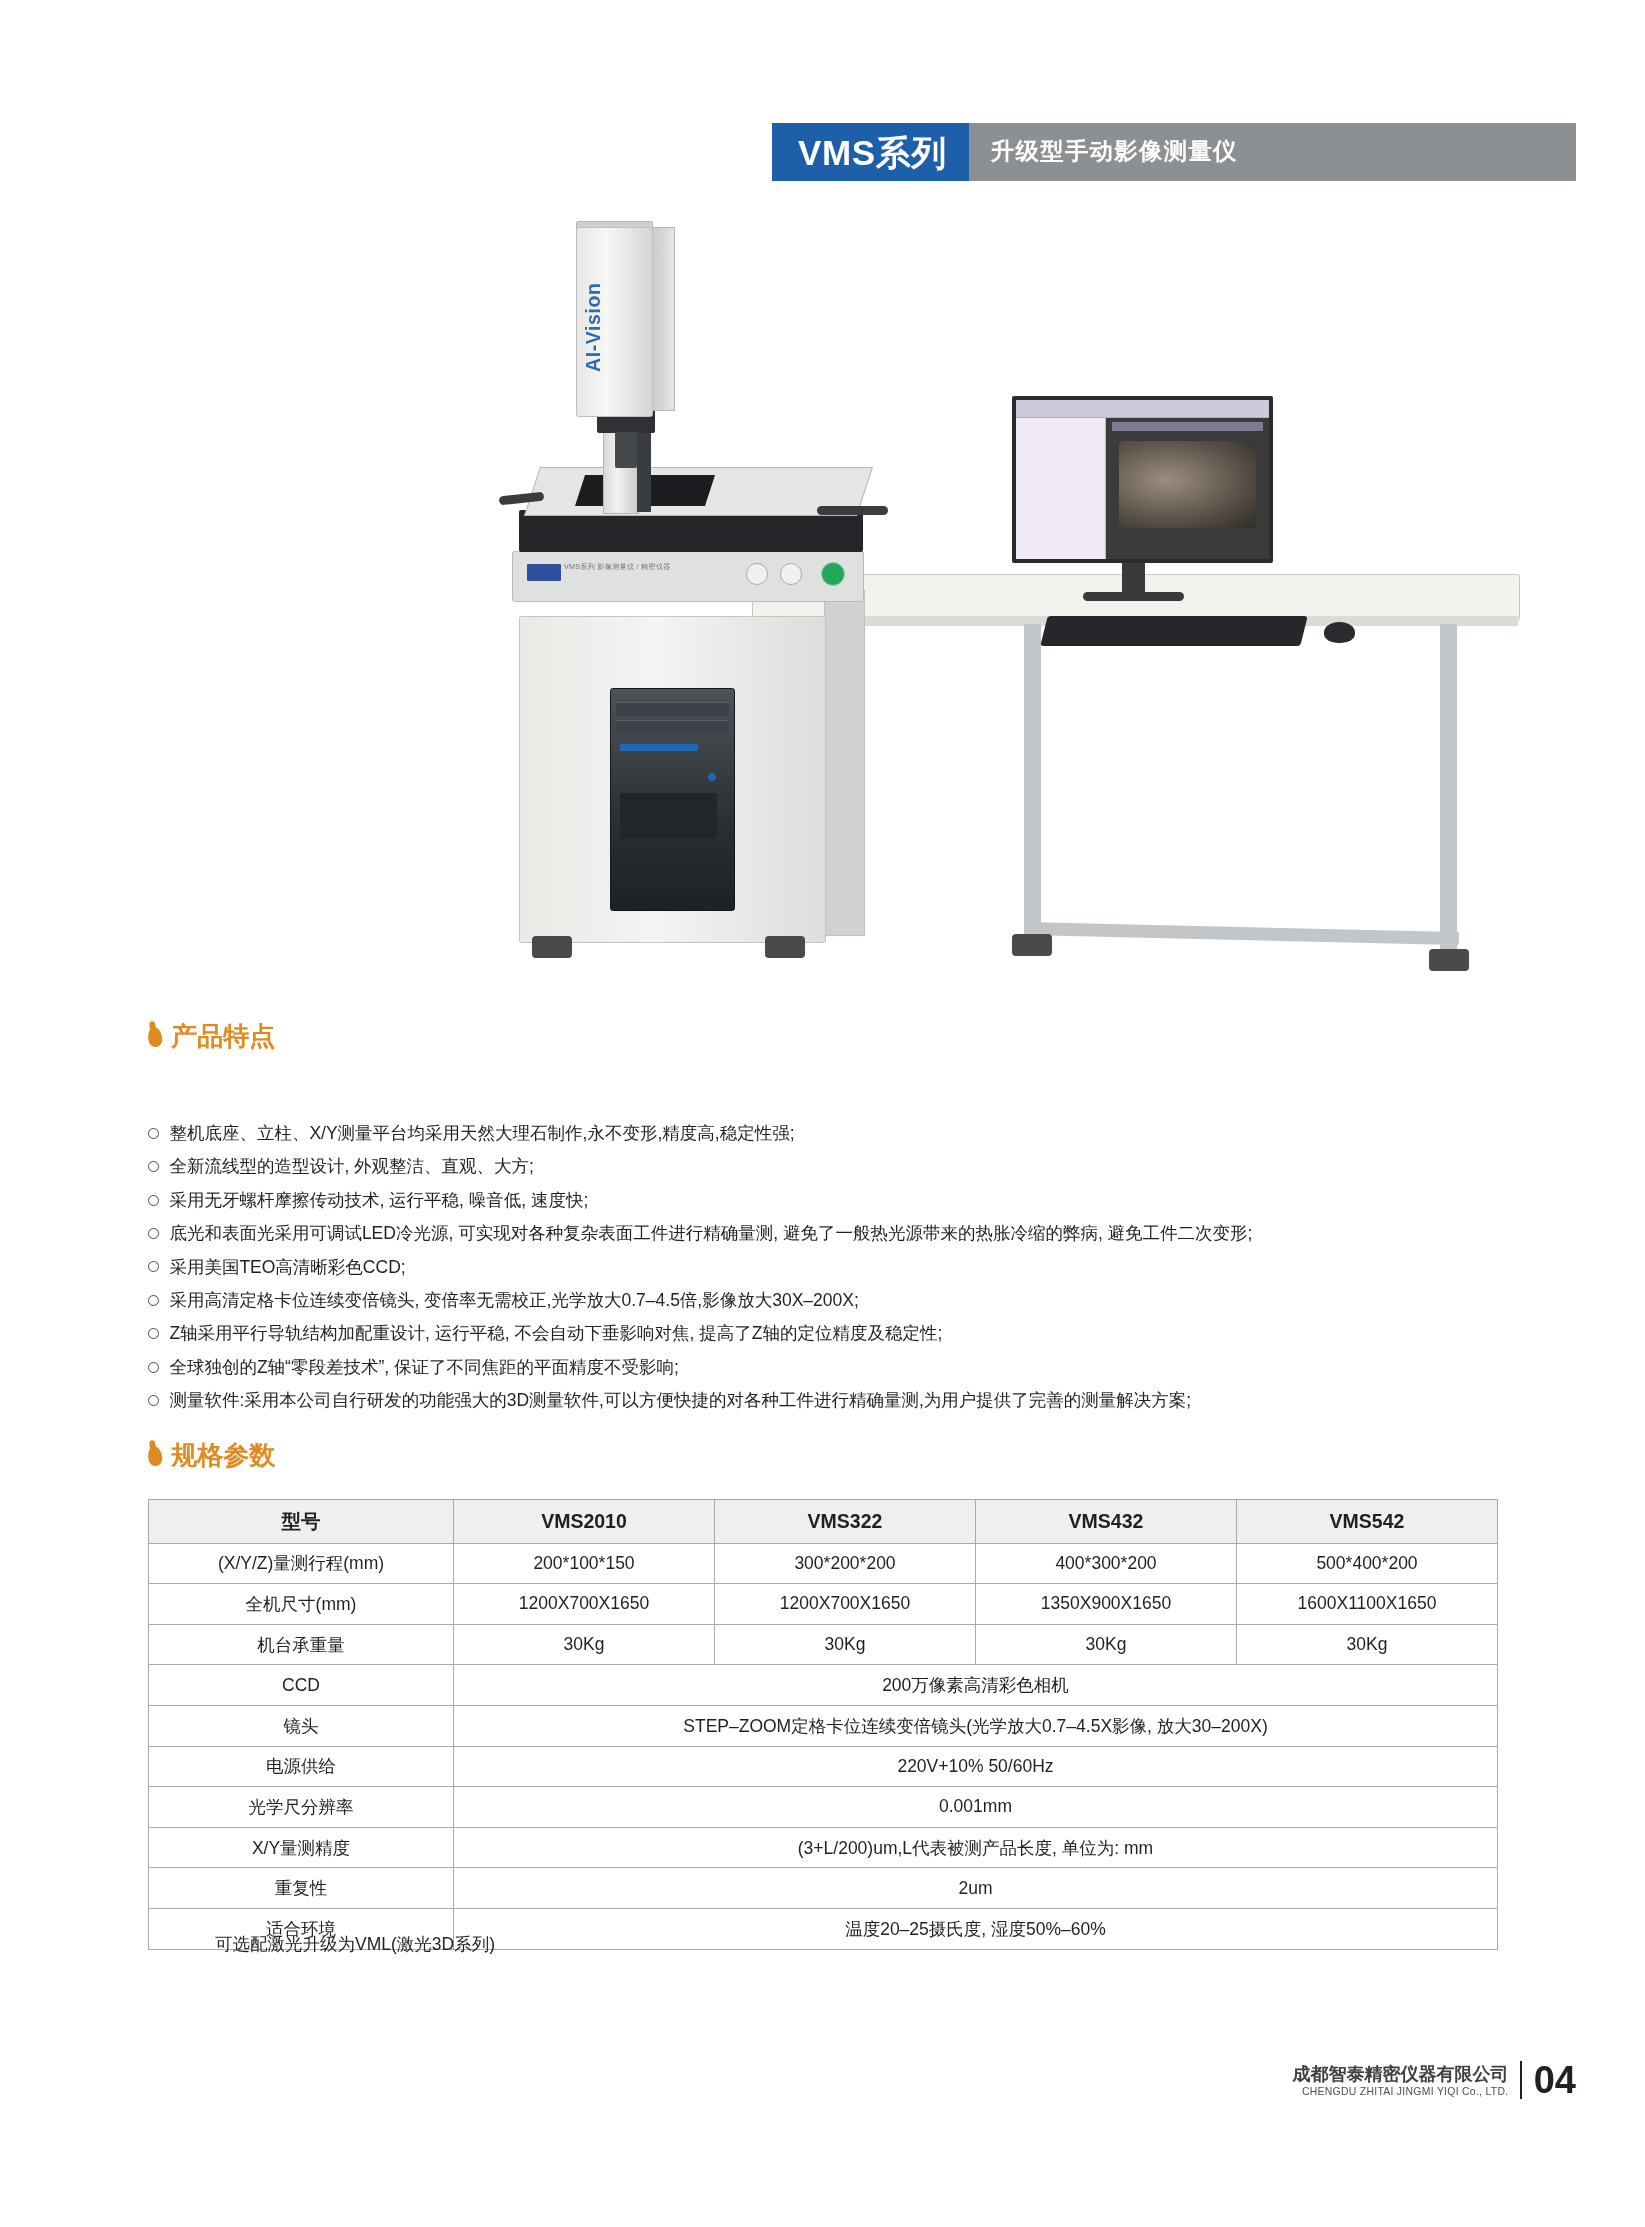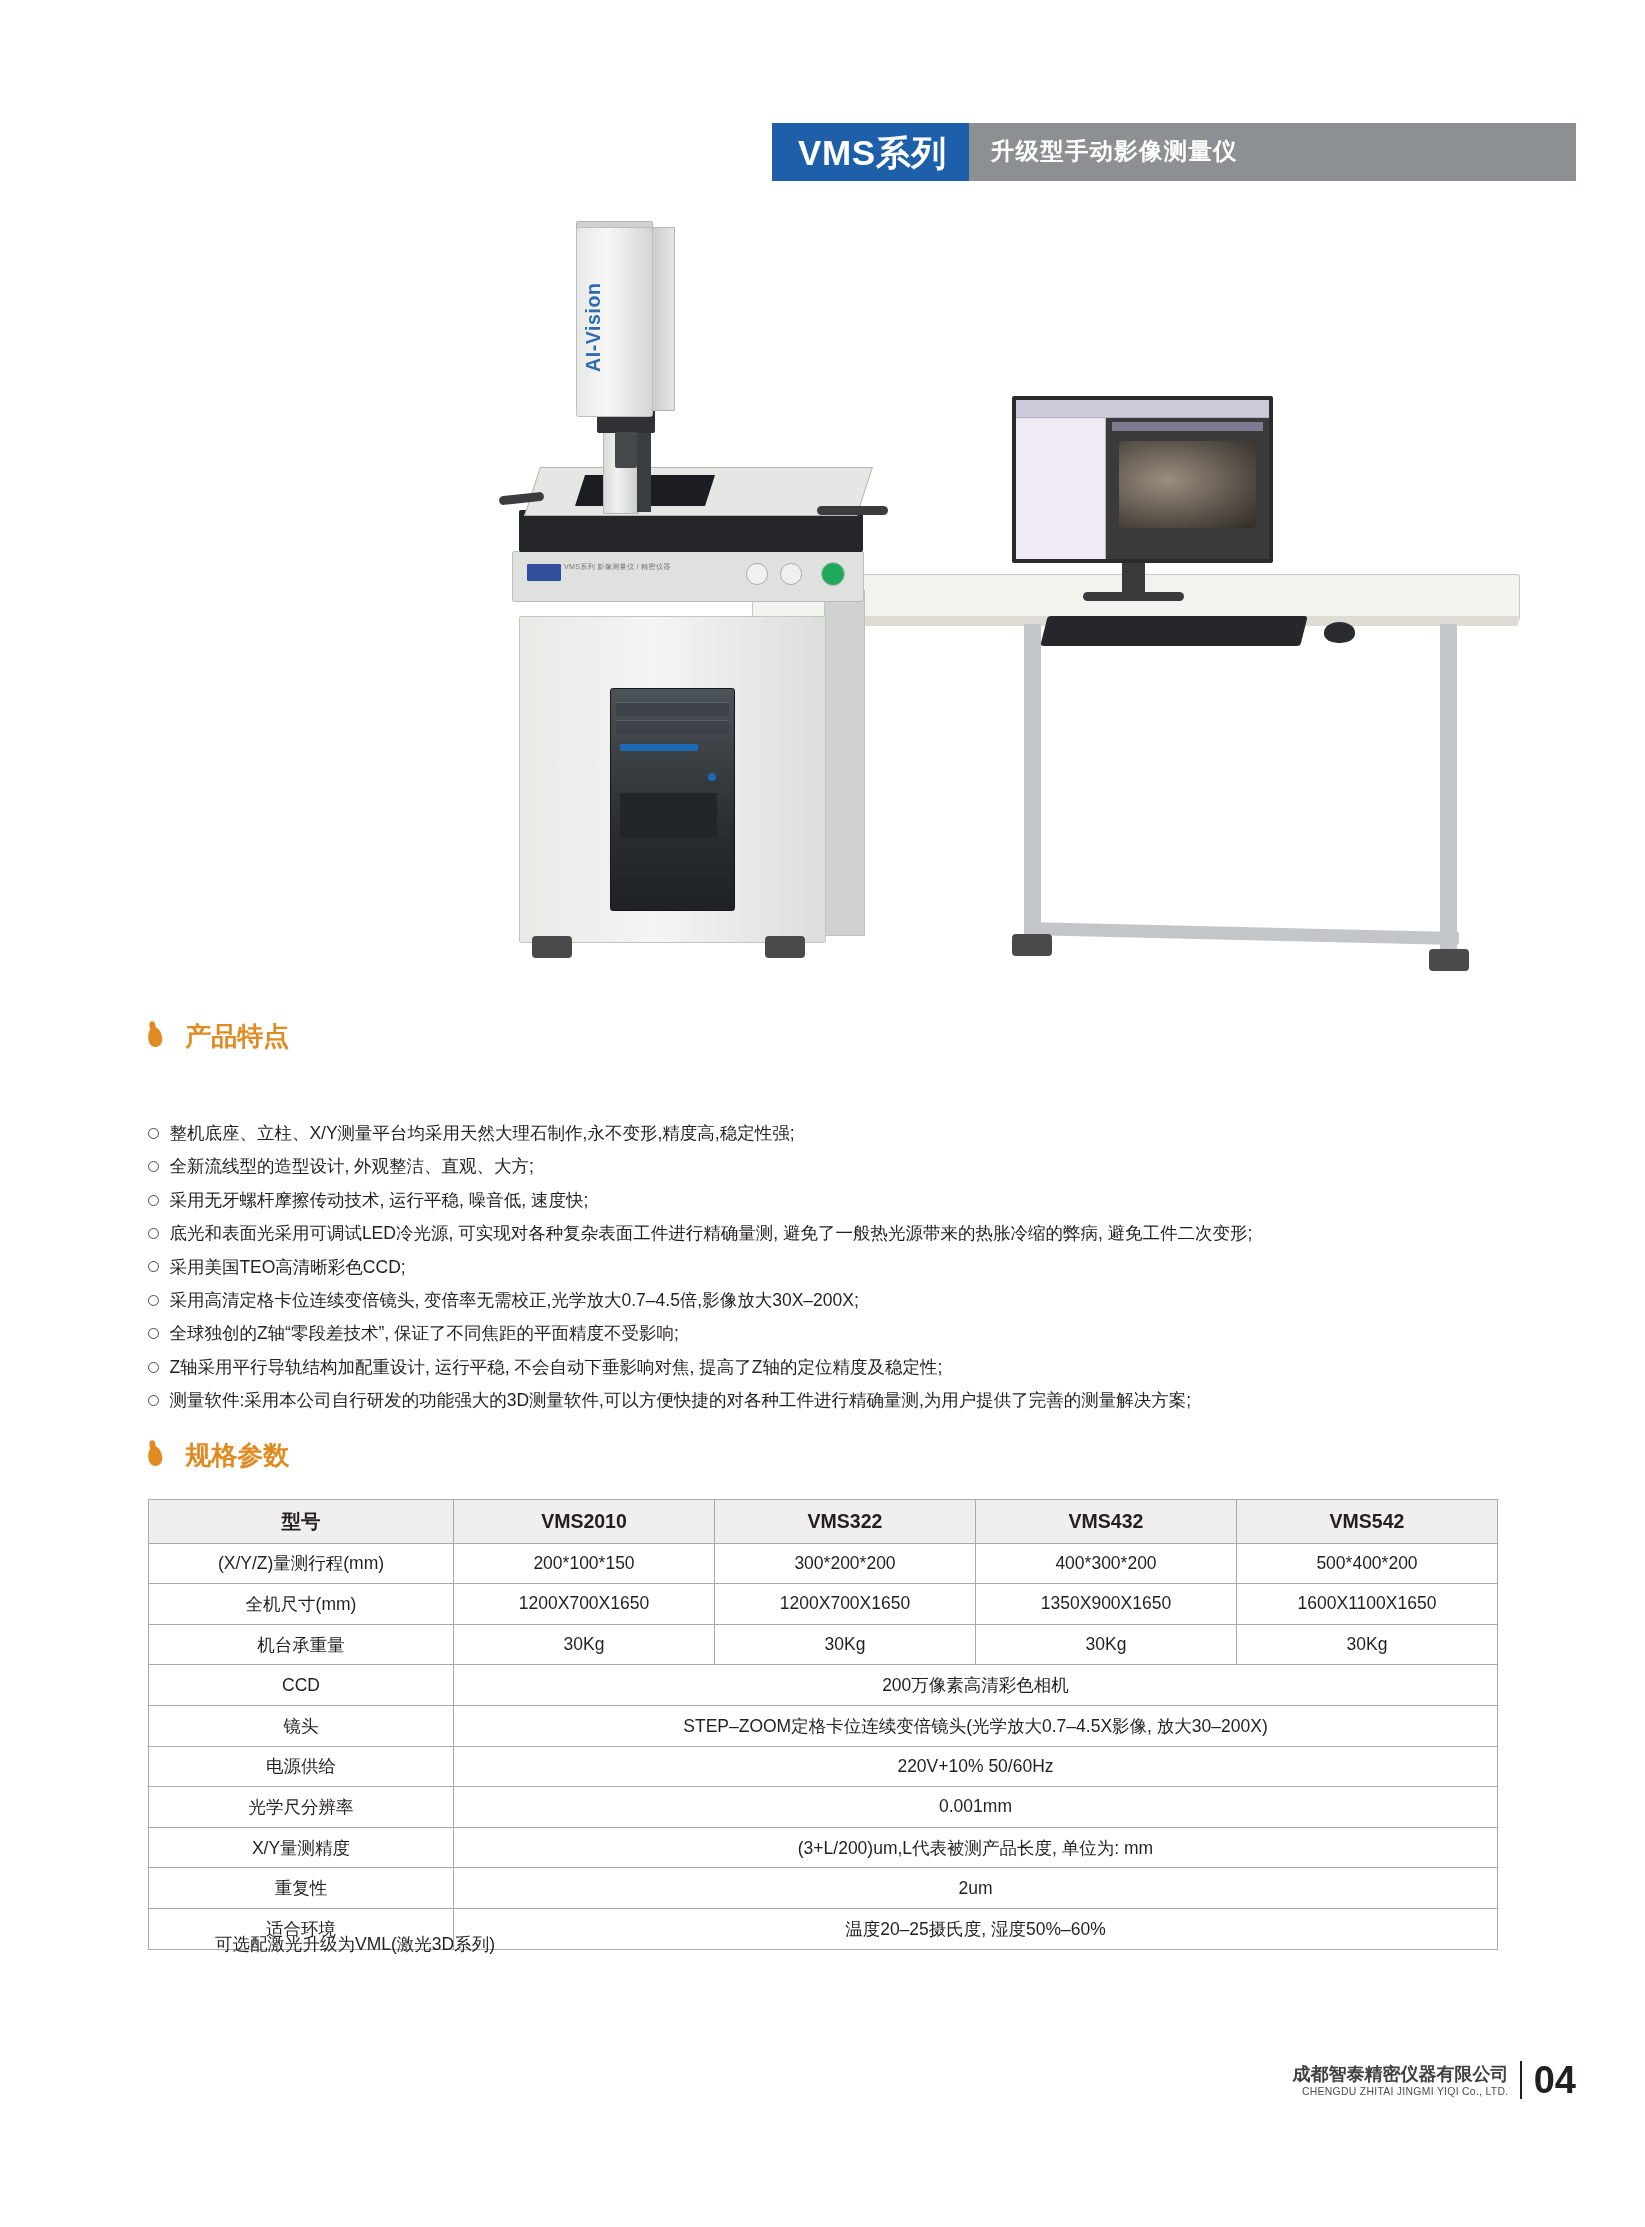--- a/index.html
+++ b/index.html
@@ -423,21 +423,21 @@
   }
 
   
   .section {
     position: absolute;
     left: 148px;
   }
   .sec-title {
     display: flex;
     align-items: center;
-    gap: 23px;
+    gap: 9px;
     font-size: 26px;
     font-weight: bold;
     color: #e08a22;
   }
   .flame {
     width: 14.3px;
     height: 19.5px;
     background: #e08a22;
     border-radius: 50% 50% 50% 50% / 60% 60% 40% 40%;
     transform: rotate(-8deg);
@@ -664,25 +664,25 @@
   <div class="feature-row">
     <span class="bullet"></span>
     <span class="feature-text">采用美国TEO高清晰彩色CCD;</span>
   </div>
   <div class="feature-row">
     <span class="bullet"></span>
     <span class="feature-text">采用高清定格卡位连续变倍镜头, 变倍率无需校正,光学放大0.7–4.5倍,影像放大30X–200X;</span>
   </div>
   <div class="feature-row">
     <span class="bullet"></span>
+    <span class="feature-text">Z轴采用平行导轨结构加配重设计, 运行平稳, 不会自动下垂影响对焦, 提高了Z轴的定位精度及稳定性;</span>
+  </div>
+  <div class="feature-row">
+    <span class="bullet"></span>
     <span class="feature-text">全球独创的Z轴“零段差技术”, 保证了不同焦距的平面精度不受影响;</span>
-  </div>
-  <div class="feature-row">
-    <span class="bullet"></span>
-    <span class="feature-text">Z轴采用平行导轨结构加配重设计, 运行平稳, 不会自动下垂影响对焦, 提高了Z轴的定位精度及稳定性;</span>
   </div>
   <div class="feature-row">
     <span class="bullet"></span>
     <span class="feature-text">测量软件:采用本公司自行研发的功能强大的3D测量软件,可以方便快捷的对各种工件进行精确量测,为用户提供了完善的测量解决方案;</span>
   </div>
 </div>
 
 <div class="section" style="top:1438px;">
   <div class="sec-title">
     <span class="flame"></span>

